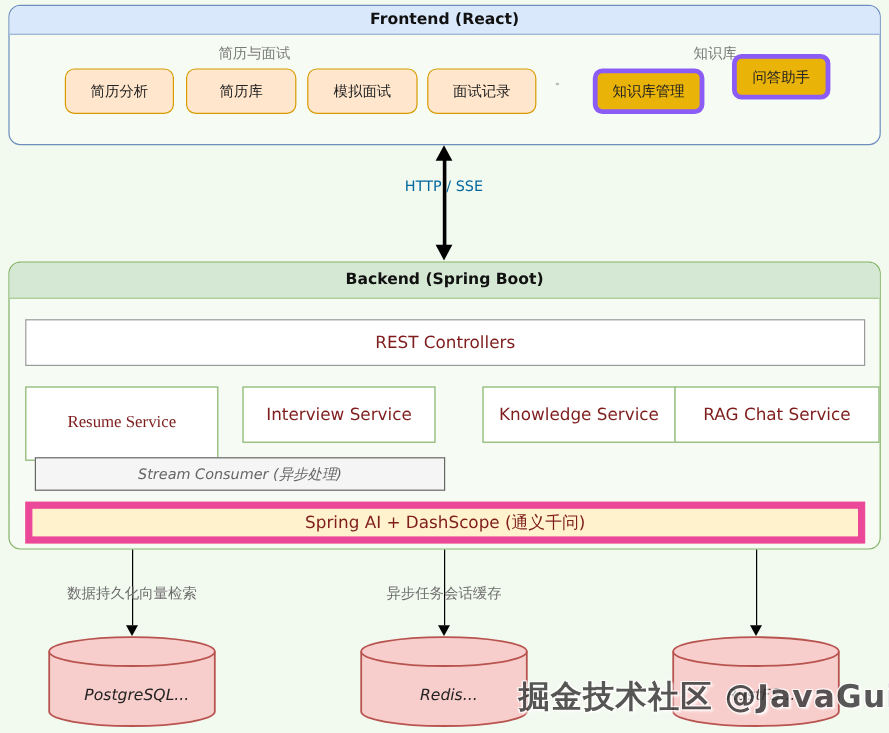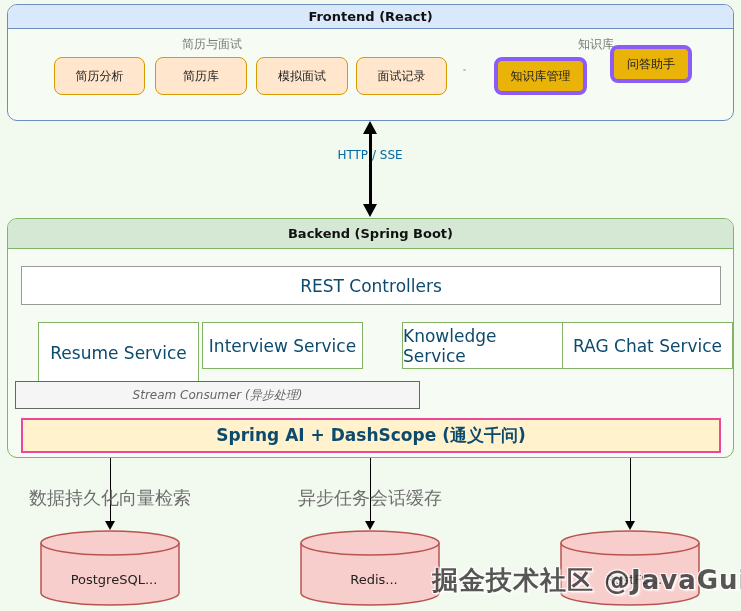--- a/index.html
+++ b/index.html
@@ -27,29 +27,29 @@
   
   .v-line { position:absolute; background:#000; }
   .arrow-head { position:absolute; width:0; height:0; }
   .ah-up   { border-left:7px solid transparent; border-right:7px solid transparent; border-bottom:13px solid #000; }
   .ah-down { border-left:7px solid transparent; border-right:7px solid transparent; border-top:13px solid #000; }
   .ah-down-sm { border-left:5px solid transparent; border-right:5px solid transparent; border-top:9px solid #000; }
   .conn-label { position:absolute; font-size:12px; color:#0369a1; width:160px; text-align:center; }
 
   
   .inner-box { position:absolute; display:flex; align-items:center; justify-content:center;
-               background:#fff; font-size:17px; color:#0c4a6e; }
+               background:#fff; font-size:14px; color:#7f1d1d; }
   .rest-box { border:1px solid #9a9a9a; }
   .service-box { border:1px solid #82b366; }
   .stream-box { background:#f5f5f5; border:1px solid #666; font-style:italic; color:#666; font-size:12px; }
-  .ai-box { background:#fff2cc; border:2px solid #ec4899; font-weight:bold; }
+  .ai-box { background:#fff2cc; border:6px solid #ec4899; font-weight:normal; }
 
-  .flow-label { position:absolute; width:220px; text-align:center; font-size:18px; color:#6e6e6e; }
+  .flow-label { position:absolute; width:220px; text-align:center; font-size:12px; color:#6e6e6e; }
 
-  .cylinder { position:absolute; width:148px; height:77px; }
+  .cylinder { position:absolute; width:148px; height:77px;font-style:italic; }
   .cyl-label { position:absolute; width:100%; top:42px; text-align:center; font-size:13px; color:#222; }
 
   .watermark { position:absolute; left:432px; top:563px; font-size:26px; font-weight:bold; color:#3b3b3b; opacity:.85;
                text-shadow:-1px -1px 0 #fff, 1px -1px 0 #fff, -1px 1px 0 #fff, 1px 1px 0 #fff, 2px 2px 2px #fff;
                white-space:nowrap; letter-spacing:1px; }
 </style>
 </head>
 <body>
 
 <div class="canvas">
@@ -76,26 +76,26 @@
     <div class="arrow-head ah-up" style="left:363px; top:121px;"></div>
     <div class="arrow-head ah-down" style="left:363px; top:204px;"></div>
   </div>
   <div class="conn-label" style="left:290px; top:148px;">HTTP / SSE</div>
 
   <div class="container-box backend">
     <div class="container-header">Backend (Spring Boot)</div>
 
     <div class="inner-box rest-box" style="left:13px; top:47px; width:700px; height:39px;">REST Controllers</div>
 
-    <div class="inner-box service-box" style="left:30px; top:103px; width:161px; height:62px;">Resume Service</div>
+    <div class="inner-box service-box" style="left:13px; top:103px; width:161px; height:62px;font-family:Liberation Serif, serif;">Resume Service</div>
     <div class="inner-box service-box" style="left:194px; top:103px; width:161px; height:47px;">Interview Service</div>
     <div class="inner-box service-box" style="left:394px; top:103px; width:161px; height:47px;">Knowledge Service</div>
     <div class="inner-box service-box" style="left:554px; top:103px; width:171px; height:47px;">RAG Chat Service</div>
 
-    <div class="inner-box stream-box" style="left:7px; top:162px; width:405px; height:28px;">Stream Consumer (异步处理)</div>
+    <div class="inner-box stream-box" style="left:21px; top:162px; width:342px; height:28px;">Stream Consumer (异步处理)</div>
 
     <div class="inner-box ai-box" style="left:13px; top:199px; width:700px; height:35px;">Spring AI + DashScope (通义千问)</div>
   </div>
 
   <div>
     <div class="v-line" style="left:109.5px; top:458px; width:1px; height:63px;"></div>
     <div class="arrow-head ah-down-sm" style="left:105px; top:521px;"></div>
   </div>
   <div>
     <div class="v-line" style="left:369.5px; top:458px; width:1px; height:63px;"></div>

